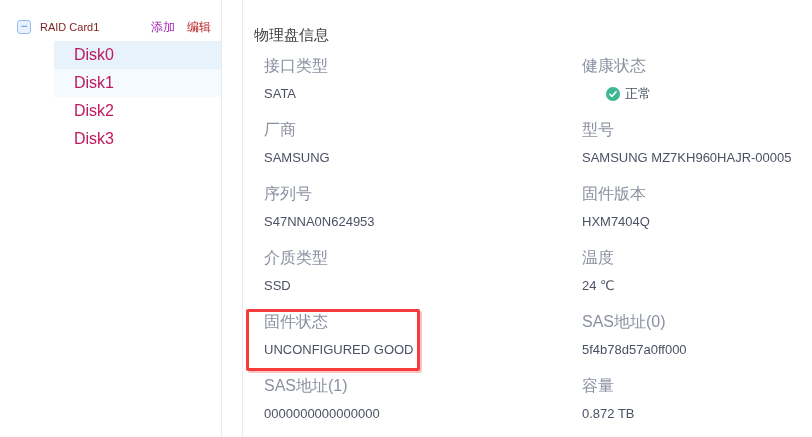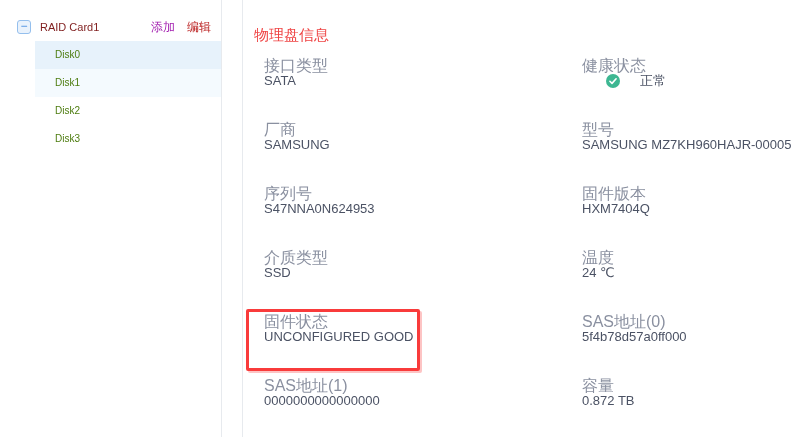--- a/index.html
+++ b/index.html
@@ -24,43 +24,43 @@
     border:1px solid #94bfed; border-radius:3px; background:#e9f2fc;
     color:#4a8fe2; font-size:12px; line-height:11px; text-align:center;
     margin-right:9px; cursor:pointer;
   }
   .tree-label { font-size:11px; color:#7f1d1d; flex:1; }
   .side-link { font-size:12px; margin-left:12px; cursor:pointer; }
   .side-link.add { color:#a21caf; }
   .side-link.edit { color:#b91c1c;text-align:right; }
 
   .disk-item {
-    height:28px; line-height:28px; margin-left:35px; padding-left:20px;
-    font-size:10px; color:#4d7c0f; cursor:pointer;
+    height:28px; line-height:28px; margin-left:54px; padding-left:20px;
+    font-size:16px; color:#be185d; cursor:pointer;
   }
   .disk-item.selected { background:#e7f2fb; }
   .disk-item.faint { background:#f4fafe; }
 
   
   .panel {
     position:absolute; left:242px; top:0; width:570px; height:437px;
     border-left:1px solid #e7eaee; box-sizing:border-box; background:#fff;
   }
   .page-title {
     position:absolute; left:11px; top:26px; margin:0;
-    font-size:15px; font-weight:normal; color:#ef4444;
+    font-size:15px; font-weight:normal; color:#404040;
   }
   .field-grid {
     position:absolute; left:21px; top:59px; width:540px;
     display:grid; grid-template-columns:318px 1fr;
   }
   .field { height:64px; }
   .flabel { font-size:16px; color:#8a90a0; line-height:14px; }
-  .fvalue { margin-top:0; font-size:13px; color:#4b5264; line-height:16px; }
-  .fvalue.health { display:flex; align-items:center; gap:20px;padding-left:24px; }
+  .fvalue { margin-top:13px; font-size:13px; color:#4b5264; line-height:16px; }
+  .fvalue.health { display:flex; align-items:center; gap:5px;padding-left:24px; }
   .check-icon { width:14px; height:14px; display:inline-block; line-height:0; }
 
   
   .annotation-box {
     position:absolute; left:246px; top:309px; width:174px; height:62px;
     border:3px solid #f93b3b; border-radius:2px; box-sizing:border-box;
     box-shadow:2px 2px 0 rgba(249,59,59,0.30);
     pointer-events:none;
   }
 </style>

